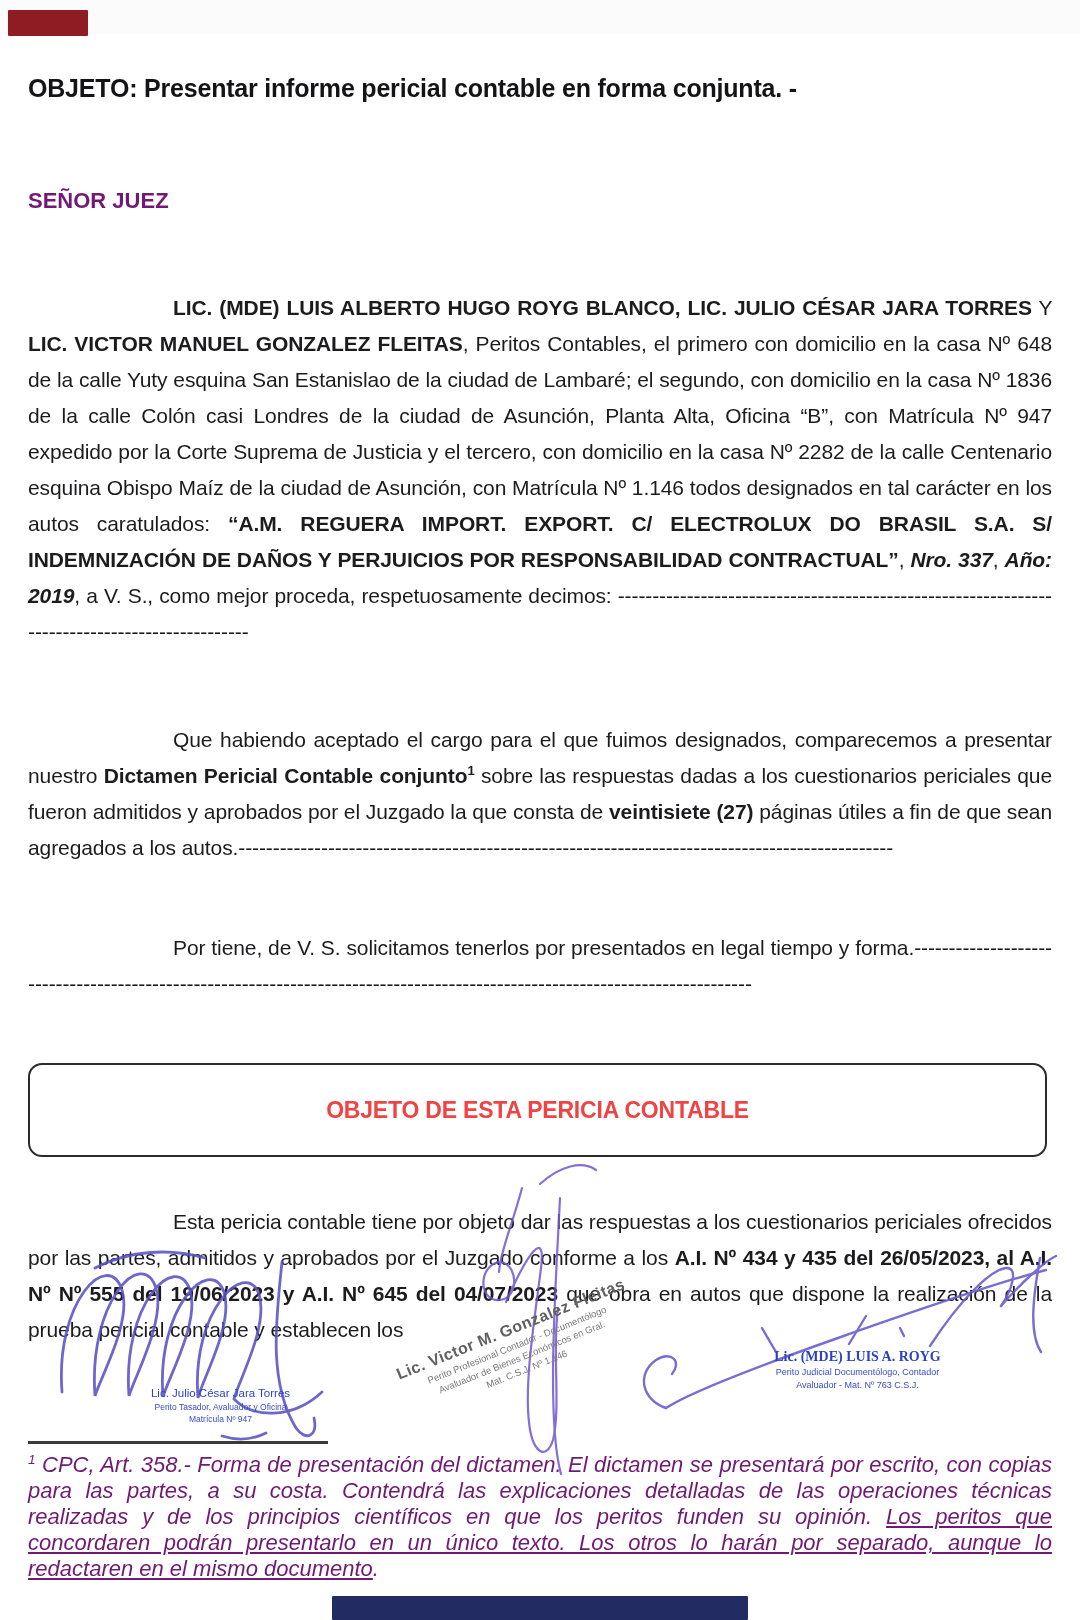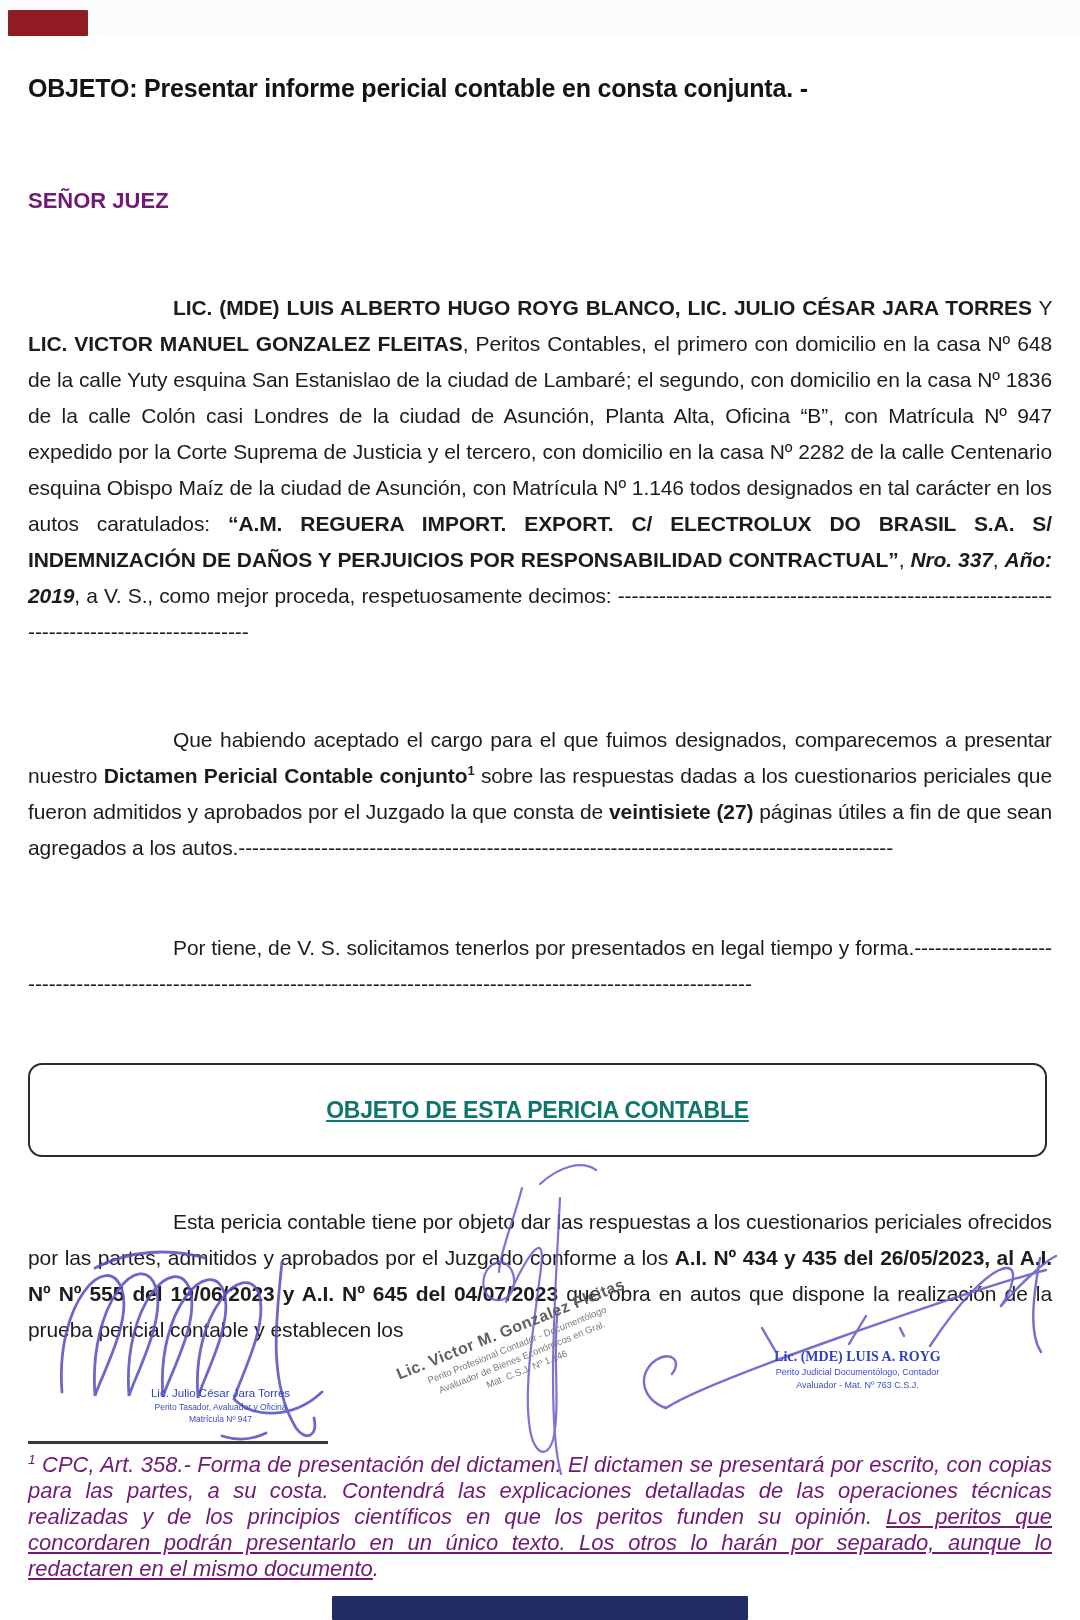--- a/index.html
+++ b/index.html
@@ -43,21 +43,21 @@
   #para-objeto-pericia{top:1204px;}
 
   #section-box{
     left:28px;top:1063px;width:1019px;height:94px;
     border:2.5px solid #2b2b2b;border-radius:14px;
     box-sizing:border-box;
     display:flex;align-items:center;justify-content:center;
     background:#fff;
   }
   #section-box-title{
-    font-size:23px;font-weight:bold;color:#0f766e;letter-spacing:-0.2px;text-decoration:underline;
+    font-size:23px;font-weight:bold;color:#ef4444;letter-spacing:-0.2px;
   }
 
   
   .stamp{text-align:center;}
   #stamp-left{left:118px;top:1386px;width:205px;color:#2e41c2;}
   #stamp-left .l1{font-size:11.5px;font-weight:normal;line-height:15px;}
   #stamp-left .l2,#stamp-left .l3{font-size:8.5px;line-height:12px;color:#3a4cc5;}
 
   #stamp-center{
     left:368px;top:1318px;width:300px;color:#6a6a6a;
@@ -82,21 +82,21 @@
   #signatures-svg{left:0;top:0;width:1080px;height:1620px;pointer-events:none;}
 </style>
 </head>
 <body>
 
 <div id="scan-top-edge" class="abs"></div>
 
 <div id="redaction-top" class="abs"></div>
 <div id="redaction-bottom" class="abs"></div>
 
-<div id="doc-heading" class="abs">OBJETO: Presentar informe pericial contable en consta conjunta. -</div>
+<div id="doc-heading" class="abs">OBJETO: Presentar informe pericial contable en forma conjunta. -</div>
 
 <div id="salutation" class="abs">SEÑOR JUEZ</div>
 
 <div id="para-intro" class="abs body-par indent"><span class="b">LIC. (MDE) LUIS ALBERTO HUGO ROYG BLANCO, LIC. JULIO CÉSAR JARA TORRES</span><span> Y </span><span class="b">LIC. VICTOR MANUEL GONZALEZ FLEITAS</span><span>, Peritos Contables, el primero con domicilio en la casa Nº 648 de la calle Yuty esquina San Estanislao de la ciudad de Lambaré; el segundo, con domicilio en la casa Nº 1836 de la calle Colón casi Londres de la ciudad de Asunción, Planta Alta, Oficina “B”, con Matrícula Nº 947 expedido por la Corte Suprema de Justicia y el tercero, con domicilio en la casa Nº 2282 de la calle Centenario esquina Obispo Maíz de la ciudad de Asunción, con Matrícula Nº 1.146 todos designados en tal carácter en los autos caratulados: </span><span class="b">“A.M. REGUERA IMPORT. EXPORT. C/ ELECTROLUX DO BRASIL S.A. S/ INDEMNIZACIÓN DE DAÑOS Y PERJUICIOS POR RESPONSABILIDAD CONTRACTUAL”</span><span>, </span><span class="b i">Nro. 337</span><span>, </span><span class="b i">Año: 2019</span><span>, a V. S., como mejor proceda, respetuosamente decimos: </span><span>-----------------------------------------------------------------------------------------------</span></div>
 
 <div id="para-que" class="abs body-par indent"><span>Que habiendo aceptado el cargo para el que fuimos designados, comparecemos a presentar nuestro </span><span class="b">Dictamen Pericial Contable conjunto</span><sup class="b">1</sup><span> sobre las respuestas dadas a los cuestionarios periciales que fueron admitidos y aprobados por el Juzgado la que consta de </span><span class="b">veintisiete (27)</span><span> páginas útiles a fin de que sean agregados a los autos.</span><span>-----------------------------------------------------------------------------------------------</span></div>
 
 <div id="para-portanto" class="abs body-par indent"><span>Por tiene, de V. S. solicitamos tenerlos por presentados en legal tiempo y forma.</span><span>-----------------------------------------------------------------------------------------------------------------------------</span></div>
 
 <div id="section-box" class="abs">

